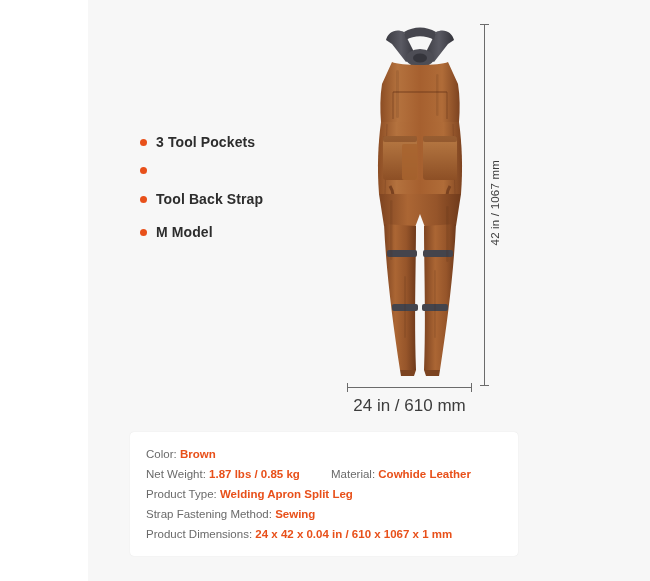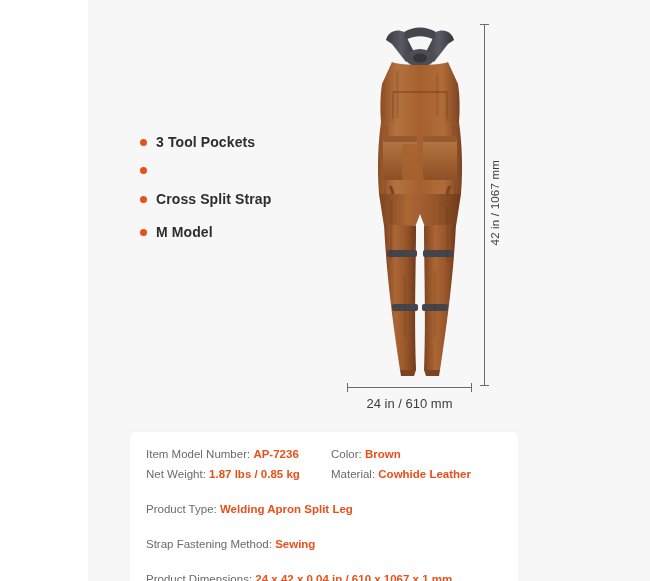--- a/index.html
+++ b/index.html
@@ -113,21 +113,21 @@
     background: #6b6b6b;
   }
   .dim-horz::before { left: 0; }
   .dim-horz::after { right: 0; }
   .dim-horz-label {
     position: absolute;
     left: 347px;
     top: 396px;
     width: 125px;
     text-align: center;
-    font-size: 13px;
+    font-size: 17px;
     color: #3d3d3d;
     white-space: nowrap;
   }
 
   
   .spec-card {
     position: absolute;
     left: 130px;
     top: 432px;
     width: 388px;
@@ -140,21 +140,21 @@
     display: flex;
     font-size: 11.5px;
     line-height: 20px;
     color: #4a4a4a;
     white-space: nowrap;
   }
   .spec-col-left { width: 185px; }
   .spec-col-right { flex: 1; }
   .spec-key { color: #6a6a6a; }
   .spec-val { color: #e8501a; font-weight: bold; }
-  .spec-line.full .spec-col-left { width: auto; margin-top: 15px; }
+  .spec-line.full .spec-col-left { width: auto; }
 
   
   .apron-svg { display: block; }
 </style>
 </head>
 <body>
 
 <div class="page">
 
   <div class="gutter-left"></div>
@@ -163,21 +163,21 @@
   <div class="features">
     <div class="feature-row">
       <span class="bullet"></span>
       <span class="feature-label">3 Tool Pockets</span>
     </div>
     <div class="feature-row">
       <span class="bullet"></span>
     </div>
     <div class="feature-row">
       <span class="bullet"></span>
-      <span class="feature-label">Cross Split Strap</span>
+      <span class="feature-label">Tool Back Strap</span>
     </div>
     <div class="feature-row">
       <span class="bullet"></span>
       <span class="feature-label">M Model</span>
     </div>
   </div>
 
   <div class="product-area">
     <svg class="apron-svg" width="180" height="375" viewBox="0 0 180 375" xmlns="http://www.w3.org/2000/svg">
       <defs>
@@ -255,24 +255,20 @@
   </div>
 
   <div class="dim-vert"></div>
   <div class="dim-vert-label">42 in / 1067 mm</div>
   <div class="dim-horz"></div>
   <div class="dim-horz-label">24 in / 610 mm</div>
 
   <div class="spec-card">
 
     <div class="spec-line">
-      <div class="spec-col-left">
-        <span class="spec-key">Item Model Number:</span>
-        <span class="spec-val">AP-7236</span>
-      </div>
       <div class="spec-col-right">
         <span class="spec-key">Color:</span>
         <span class="spec-val">Brown</span>
       </div>
     </div>
 
     <div class="spec-line">
       <div class="spec-col-left">
         <span class="spec-key">Net Weight:</span>
         <span class="spec-val">1.87 lbs / 0.85 kg</span>

